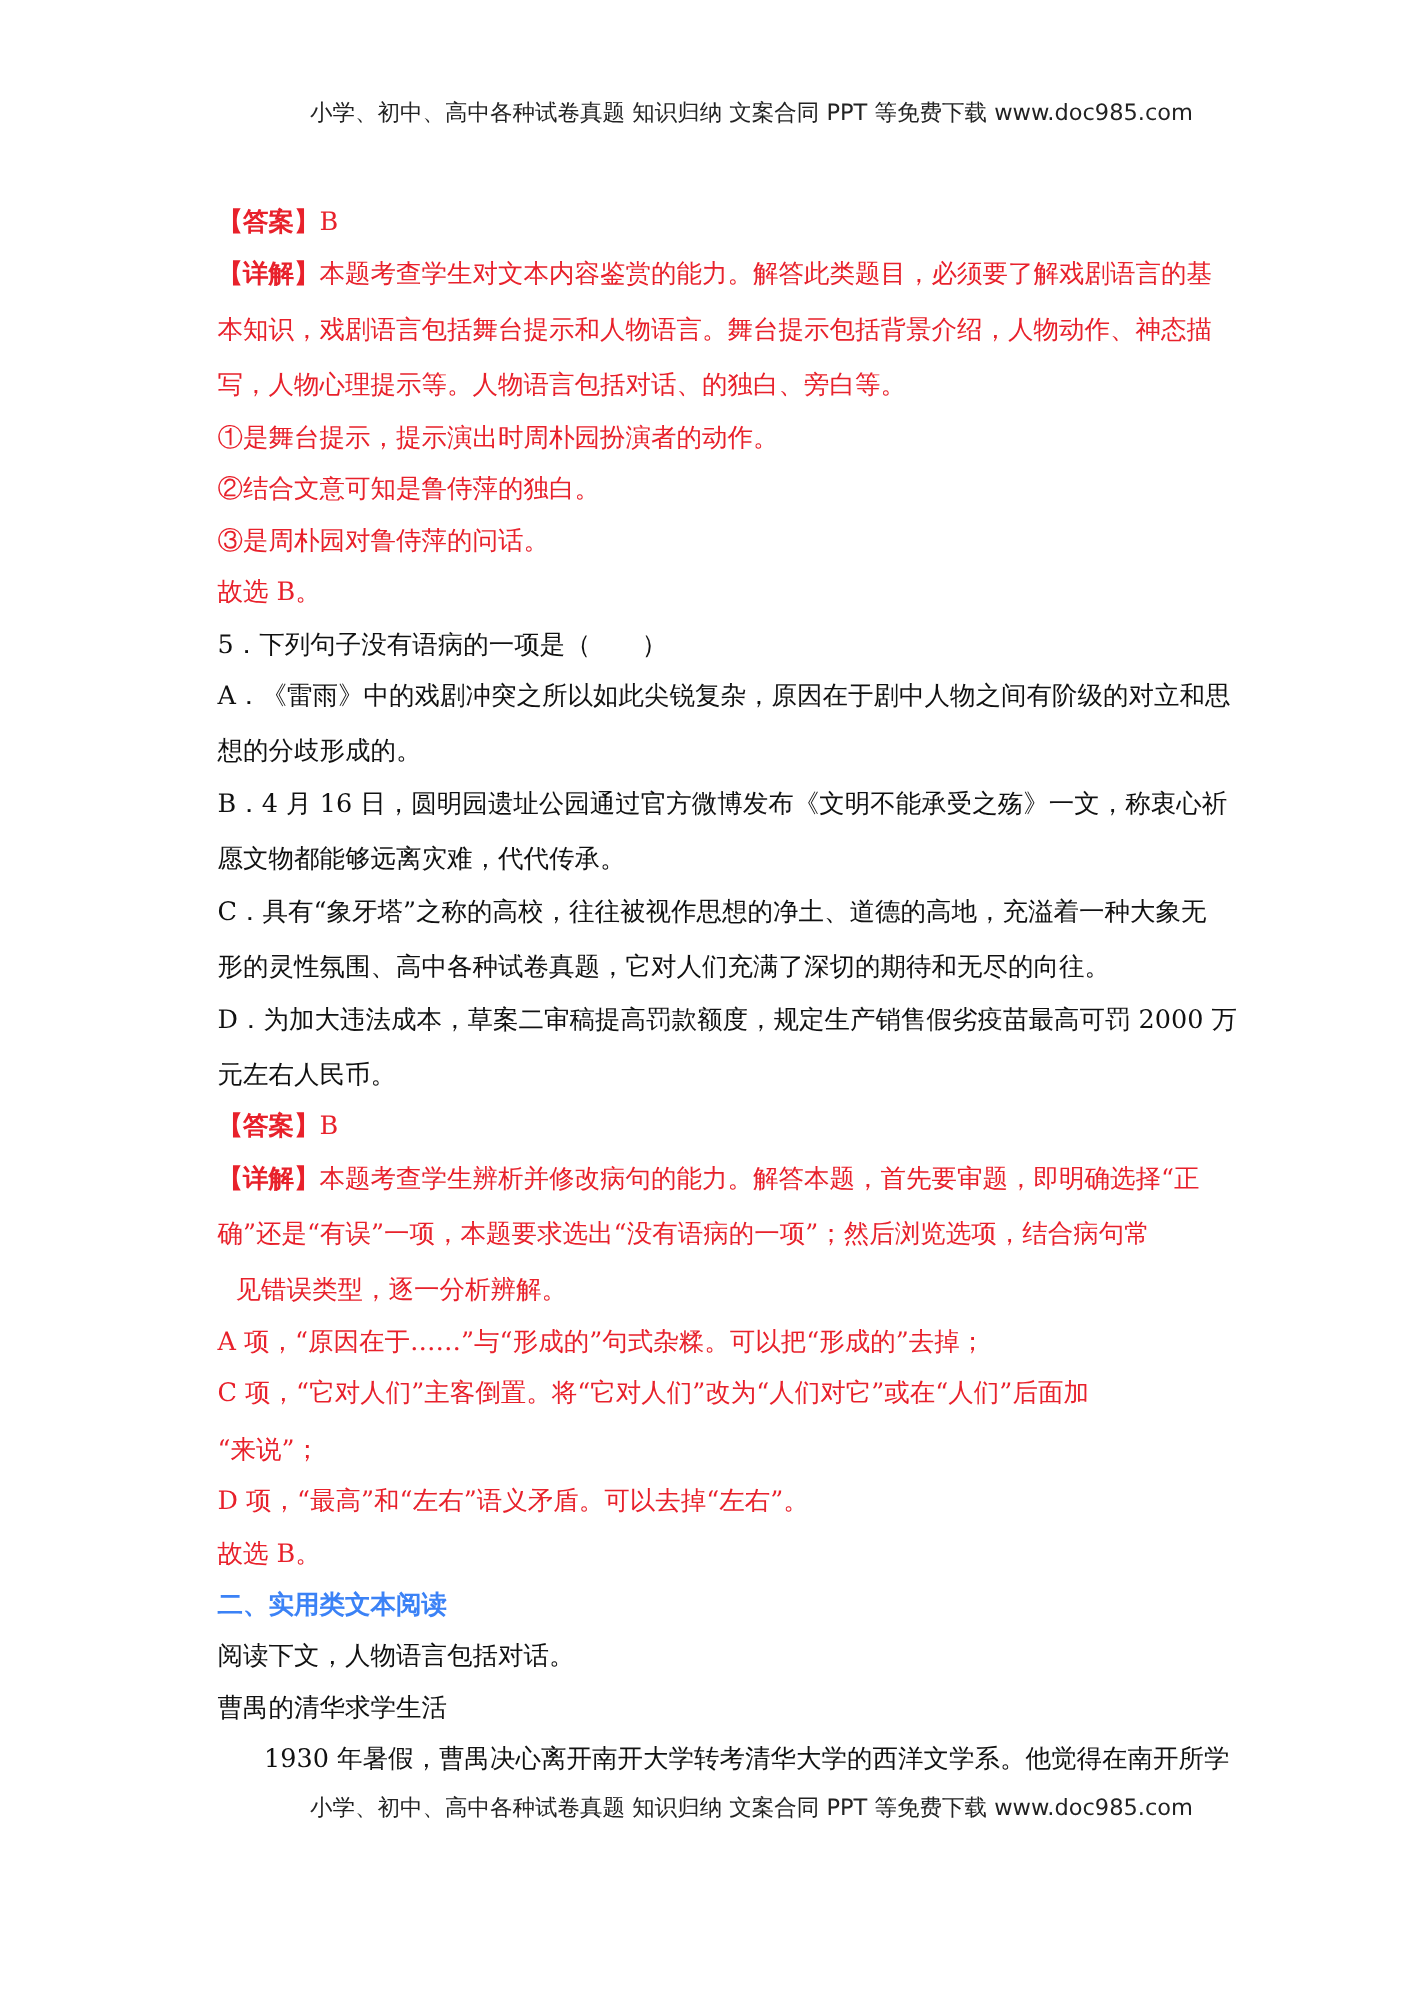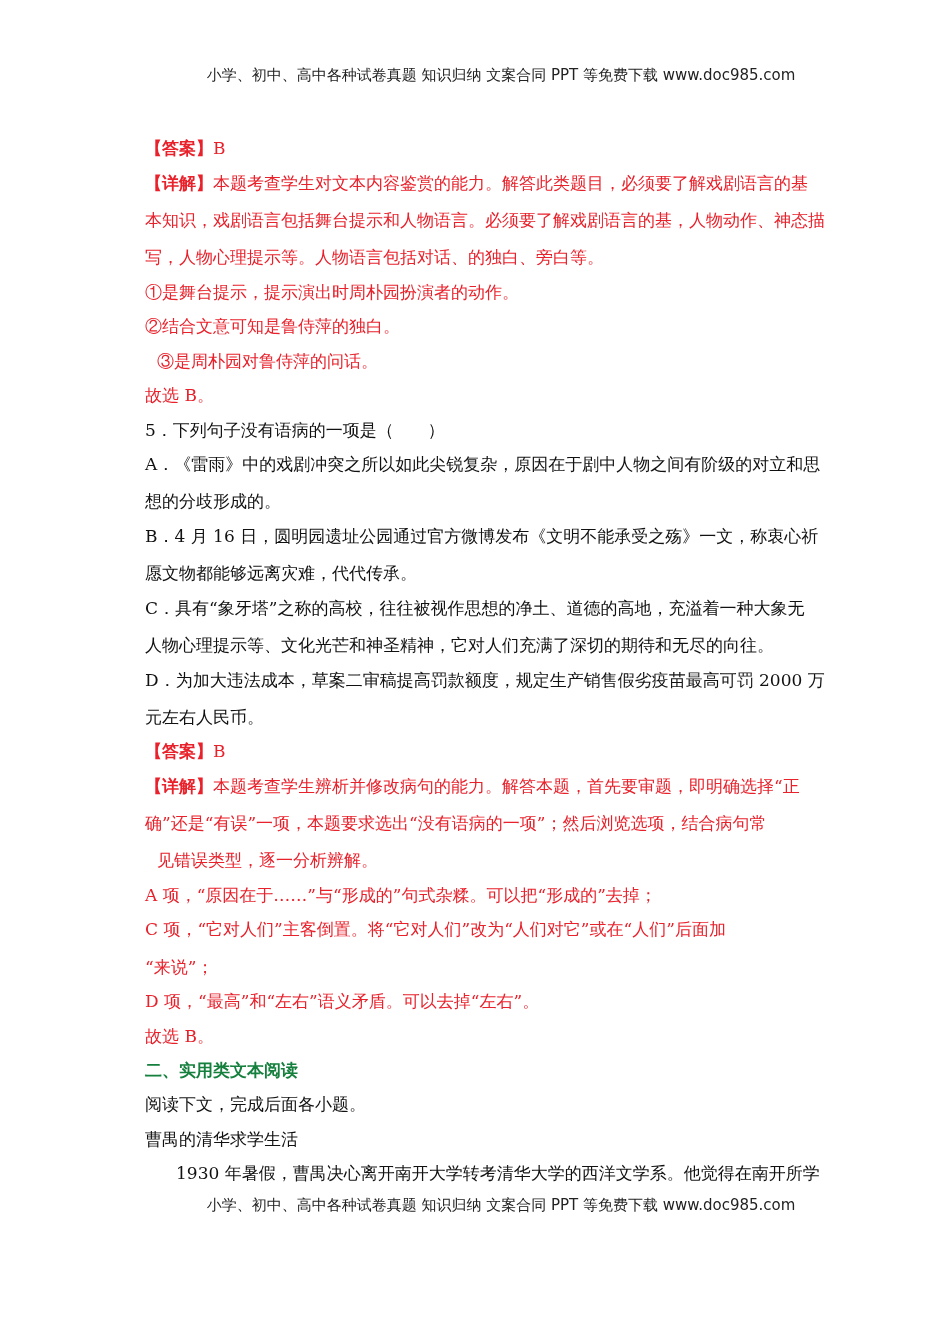--- a/index.html
+++ b/index.html
@@ -38,21 +38,21 @@
       left: 0;
       white-space: nowrap;
       font-size: 17px;
       line-height: 20px;
       color: #111111;
     }
     .red { color: #e8212b; }
     .bold {
       font-family: "DejaVu Sans", "Liberation Sans", sans-serif;
       font-weight: bold;
-      color: #15803d;
+      color: #3b82f6;
     }
     .center {
       left: 0;
       width: 665px;
     }
     .bracket { font-weight: bold; }
   </style>
 </head>
 <body>
 
@@ -60,38 +60,38 @@
 
 <div class="content">
 
   <div class="line red" style="top:138px;">
     <span class="bracket">【答案】</span><span>B</span>
   </div>
 
   <div class="line red" style="top:173px;">
     <span class="bracket">【详解】</span><span>本题考查学生对文本内容鉴赏的能力。解答此类题目，必须要了解戏剧语言的基</span>
   </div>
-  <div class="line red" style="top:210px;">本知识，戏剧语言包括舞台提示和人物语言。必须要了解戏剧语言的基，人物动作、神态描</div>
+  <div class="line red" style="top:210px;">本知识，戏剧语言包括舞台提示和人物语言。舞台提示包括背景介绍，人物动作、神态描</div>
   <div class="line red" style="top:247px;">写，人物心理提示等。人物语言包括对话、的独白、旁白等。</div>
 
   <div class="line red" style="top:282px;">①是舞台提示，提示演出时周朴园扮演者的动作。</div>
   <div class="line red" style="top:316px;">②结合文意可知是鲁侍萍的独白。</div>
-  <div class="line red" style="top:351px;margin-left:12px;">③是周朴园对鲁侍萍的问话。</div>
+  <div class="line red" style="top:351px;">③是周朴园对鲁侍萍的问话。</div>
   <div class="line red" style="top:385px;">故选 B。</div>
 
   <div class="line" style="top:420px;">5．下列句子没有语病的一项是（　　）</div>
 
   <div class="line" style="top:454px;">A．《雷雨》中的戏剧冲突之所以如此尖锐复杂，原因在于剧中人物之间有阶级的对立和思</div>
   <div class="line" style="top:491px;">想的分歧形成的。</div>
 
   <div class="line" style="top:526px;">B．4 月 16 日，圆明园遗址公园通过官方微博发布《文明不能承受之殇》一文，称衷心祈</div>
   <div class="line" style="top:563px;">愿文物都能够远离灾难，代代传承。</div>
 
   <div class="line" style="top:598px;">C．具有“象牙塔”之称的高校，往往被视作思想的净土、道德的高地，充溢着一种大象无</div>
-  <div class="line" style="top:635px;">人物心理提示等、文化光芒和神圣精神，它对人们充满了深切的期待和无尽的向往。</div>
+  <div class="line" style="top:635px;">形的灵性氛围、高中各种试卷真题，它对人们充满了深切的期待和无尽的向往。</div>
 
   <div class="line" style="top:670px;">D．为加大违法成本，草案二审稿提高罚款额度，规定生产销售假劣疫苗最高可罚 2000 万</div>
   <div class="line" style="top:707px;">元左右人民币。</div>
 
   <div class="line red" style="top:741px;">
     <span class="bracket">【答案】</span><span>B</span>
   </div>
 
   <div class="line red" style="top:776px;text-align:right;">
     <span class="bracket">【详解】</span><span>本题考查学生辨析并修改病句的能力。解答本题，首先要审题，即明确选择“正</span>
@@ -99,18 +99,18 @@
   <div class="line red" style="top:813px;">确”还是“有误”一项，本题要求选出“没有语病的一项”；然后浏览选项，结合病句常</div>
   <div class="line red" style="top:850px;margin-left:12px;">见错误类型，逐一分析辨解。</div>
 
   <div class="line red" style="top:885px;">A 项，“原因在于……”与“形成的”句式杂糅。可以把“形成的”去掉；</div>
   <div class="line red" style="top:919px;">C 项，“它对人们”主客倒置。将“它对人们”改为“人们对它”或在“人们”后面加</div>
   <div class="line red" style="top:957px;">“来说”；</div>
   <div class="line red" style="top:991px;">D 项，“最高”和“左右”语义矛盾。可以去掉“左右”。</div>
   <div class="line red" style="top:1026px;">故选 B。</div>
 
   <div class="line bold" style="top:1060px;">二、实用类文本阅读</div>
-  <div class="line" style="top:1094px;">阅读下文，完成后面各小题。</div>
+  <div class="line" style="top:1094px;">阅读下文，人物语言包括对话。</div>
   <div class="line center" style="top:1129px;">曹禺的清华求学生活</div>
   <div class="line" style="top:1163px; left:31px;">1930 年暑假，曹禺决心离开南开大学转考清华大学的西洋文学系。他觉得在南开所学</div>
 </div>
 
 <div class="footer">小学、初中、高中各种试卷真题 知识归纳 文案合同 PPT 等免费下载   www.doc985.com</div>
 
 </body></html>

